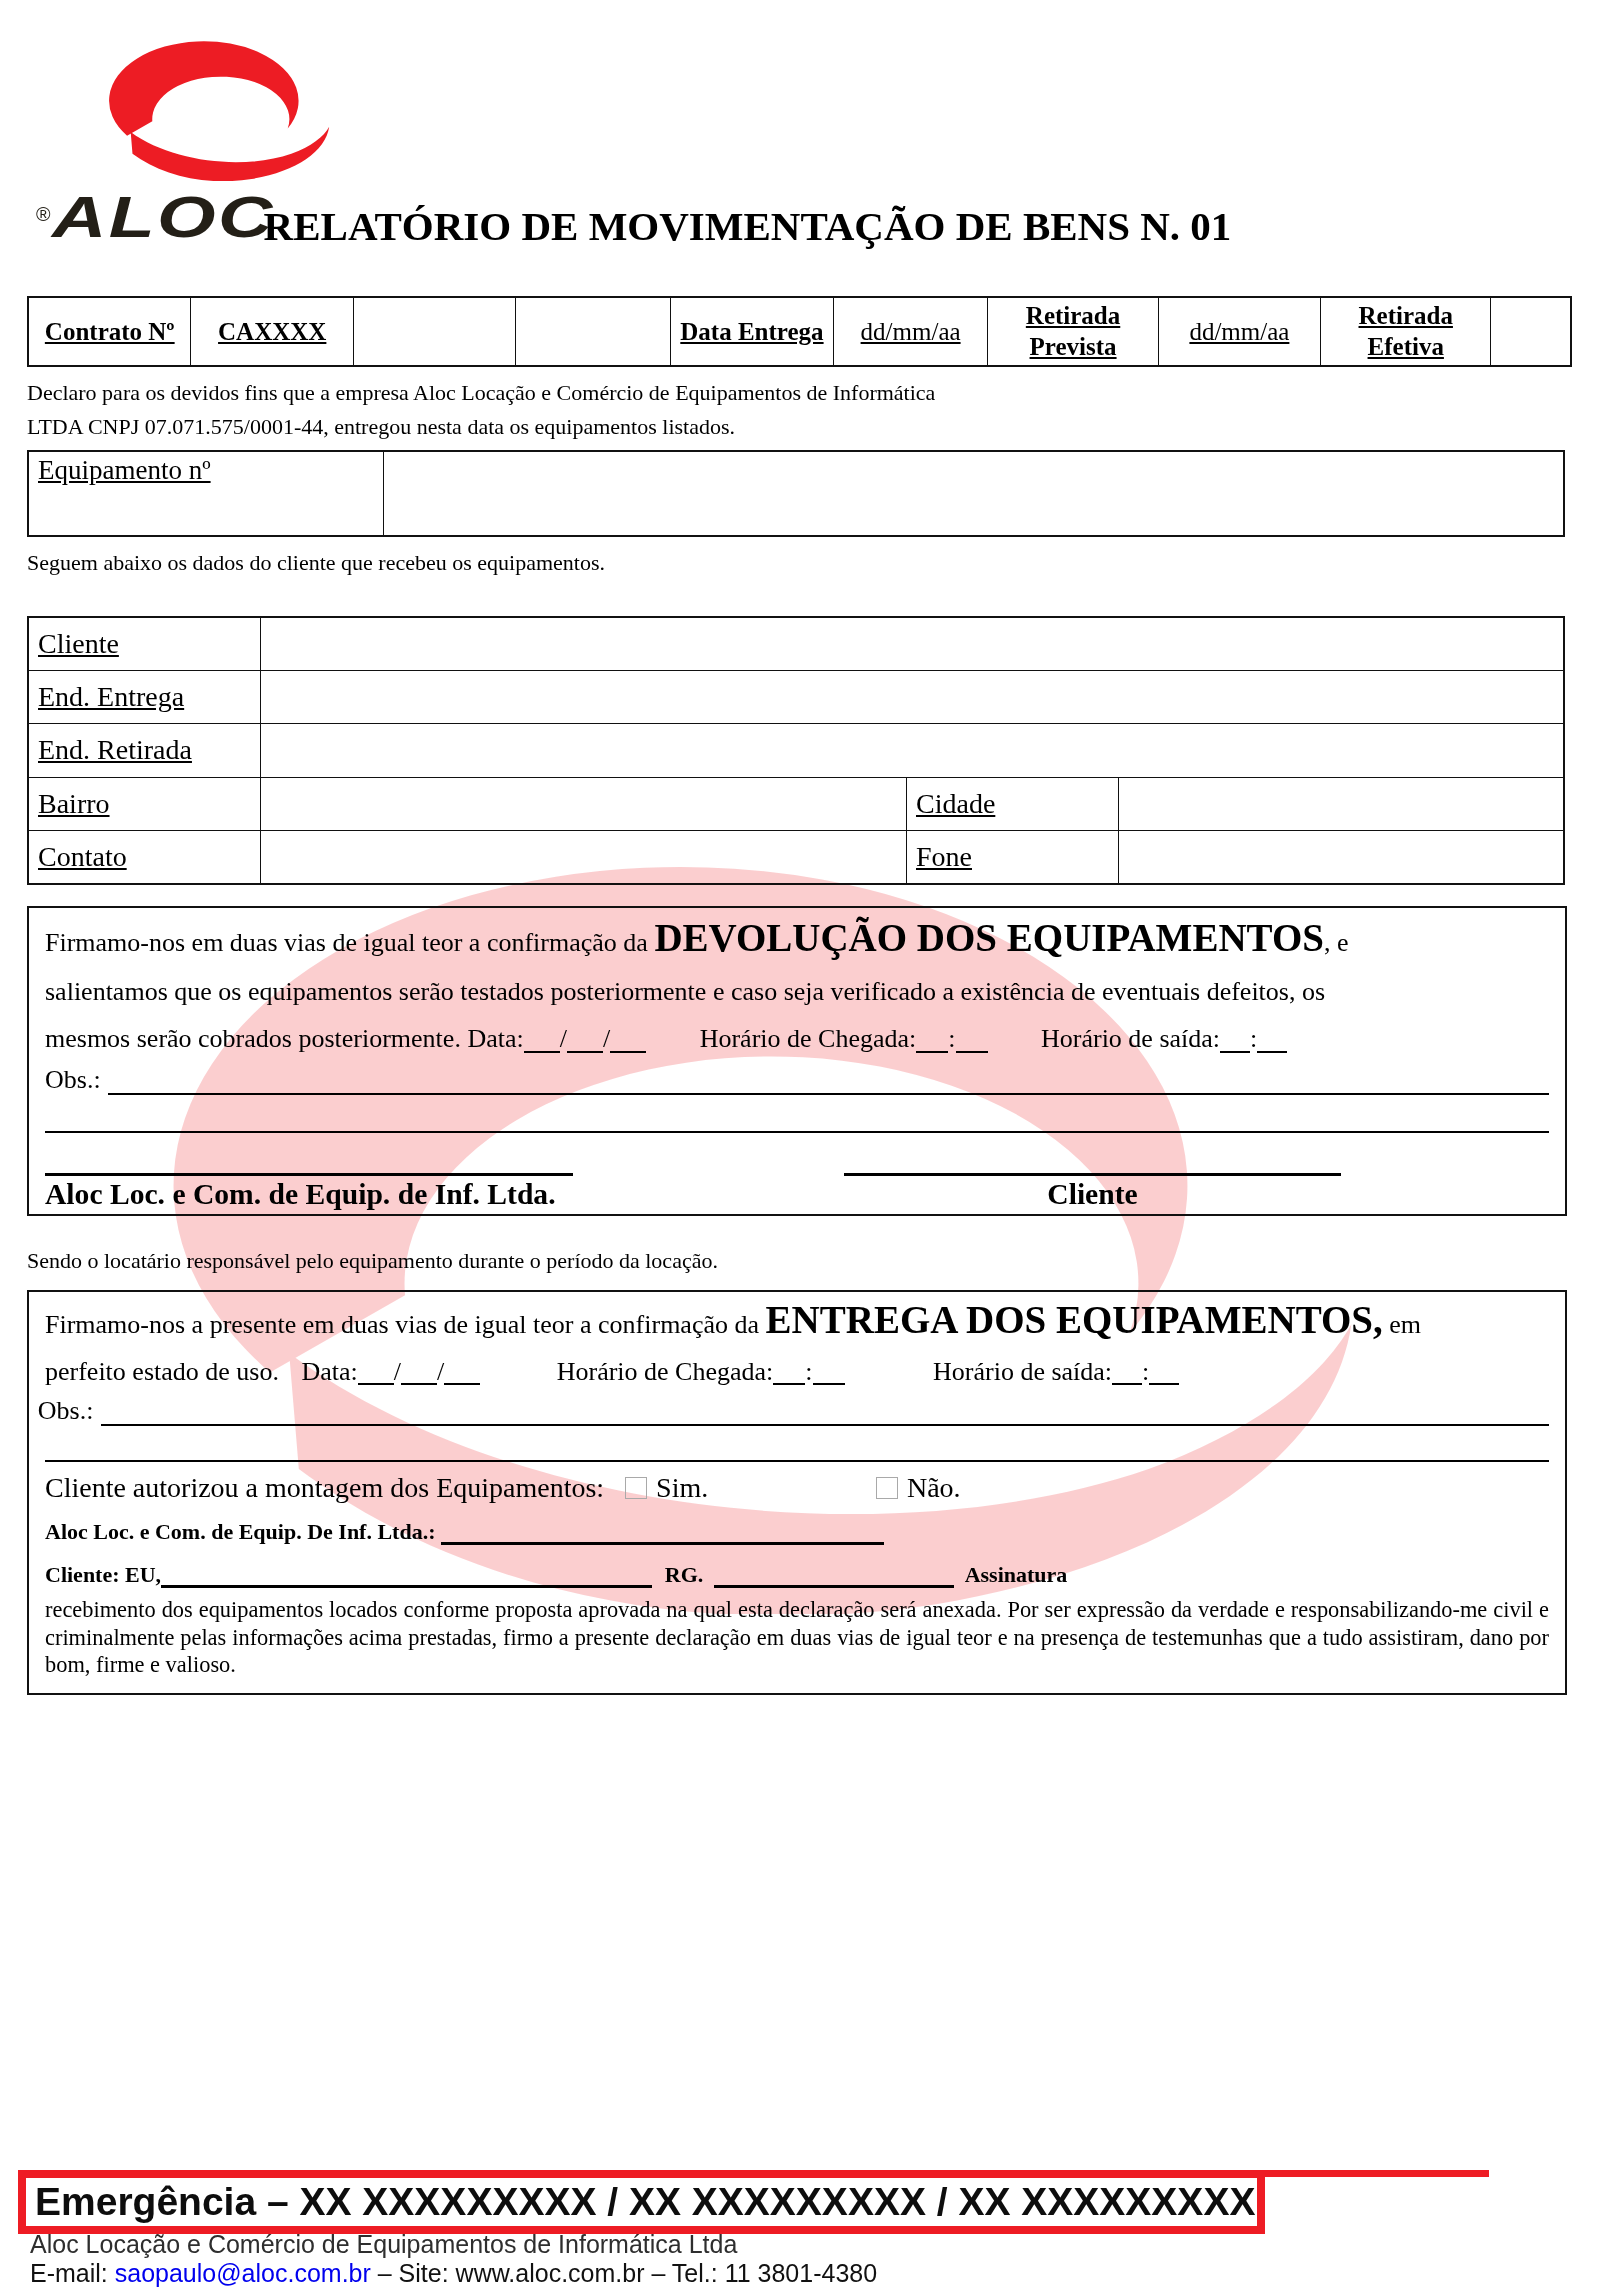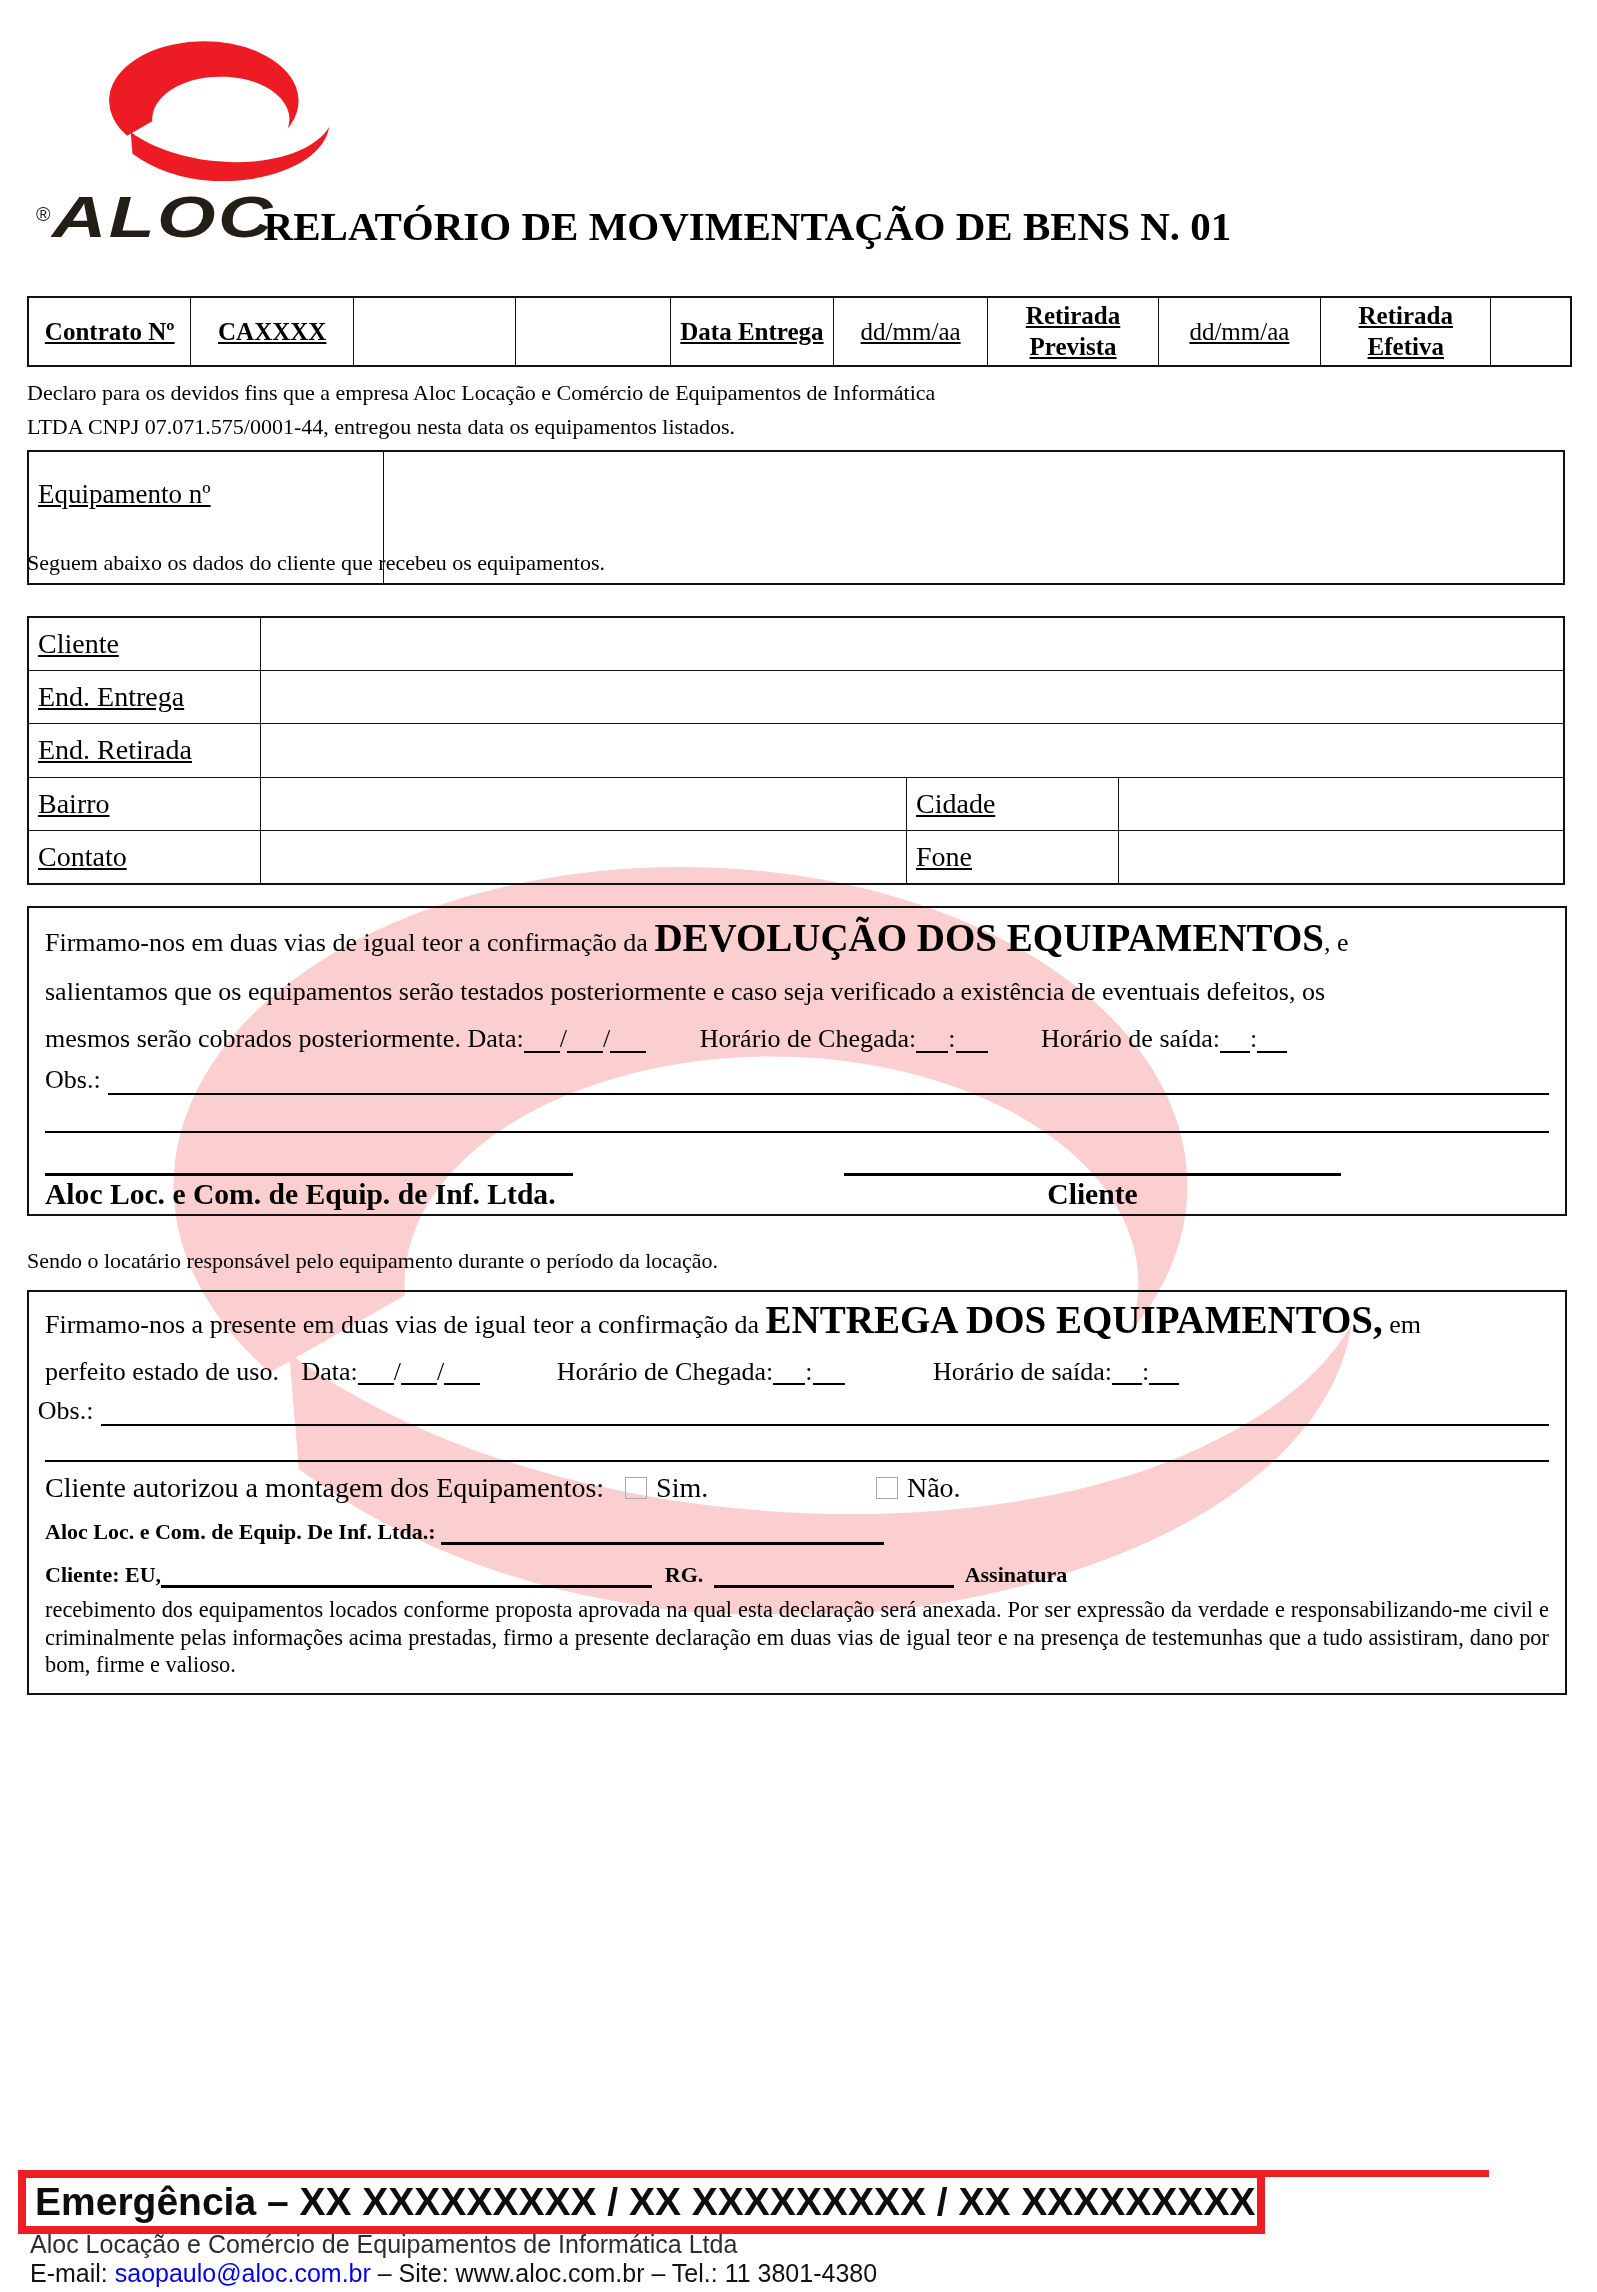--- a/index.html
+++ b/index.html
@@ -22,21 +22,21 @@
 
   
   table{border-collapse:collapse;text-decoration:underline;}
   .grid{width:1545px;table-layout:fixed;}
   .grid td{border:1.8px solid #111;text-align:center;vertical-align:middle;
     font-size:25px;padding:1.8px 3.6px;height:63px;line-height:1.25;}
   .grid{border:2.7px solid #111;}
   .grid td.hdr{font-weight:bold;}
 
   .eqp{width:1538px;border:2.7px solid #111;}
-  .eqp td{border:1.8px solid #111;font-size:27px;vertical-align:top;padding:27px 9px;height:77px;}
+  .eqp td{border:1.8px solid #111;font-size:27px;vertical-align:top;padding:3px 9px;height:77px;}
 
   .client{width:1538px;border:2.7px solid #111;}
   .client td{border:1.8px solid #111;font-size:28px;vertical-align:middle;padding:3.6px 9px;height:45px;}
 
   
   .fbox{border:2.7px solid #111;width:1540px;box-sizing:border-box;padding:5.4px 16px;}
   .ln{white-space:nowrap;}
   .t29{font-size:26px;} .t31{font-size:28px;} .t33{font-size:22px;}
   .big{font-size:39px;font-weight:bold;}
   .b{font-weight:bold;}

